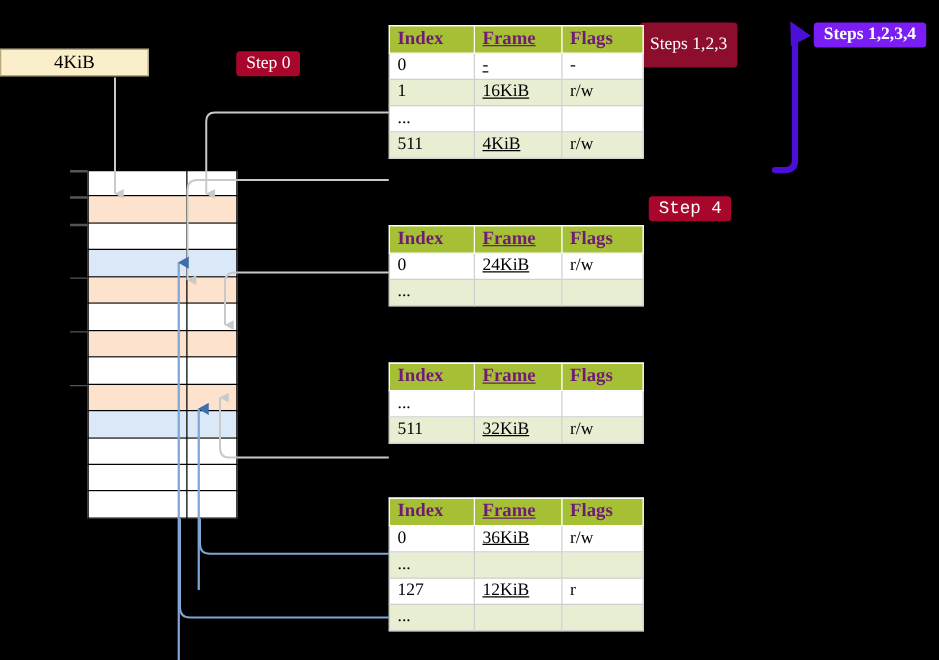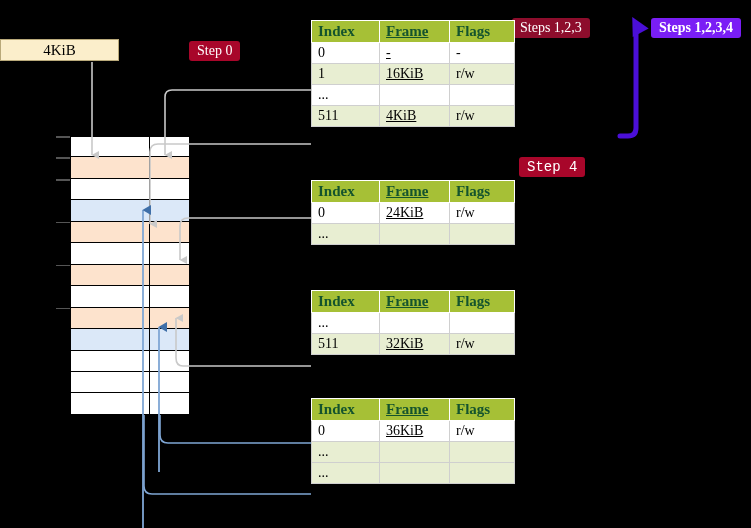--- a/index.html
+++ b/index.html
@@ -16,21 +16,21 @@
   }
 
   
   .badge{
     display:inline-flex;align-items:center;justify-content:center;
     font-size:14px;color:#ffffff;border-radius:3px;
     padding:2px 8px;box-sizing:border-box;white-space:nowrap;
   }
   #badge-step0{left:189px;top:41px;height:20px;background:#a8062a;}
   #badge-step4{left:519px;top:157px;height:20px;background:#a8062a;}
-  #badge-steps123{left:512px;top:18px;height:20px;background:#8d0d2c;}
+  #badge-steps123{left:512px;top:18px;height:36px;background:#8d0d2c;}
   #badge-steps1234{left:651px;top:18px;height:20px;background:#7a1ef5;font-weight:bold;}
 
   
   #memory-column{left:70px;top:136px;width:120px;height:279px;}
   .mem-row{
     position:relative;width:120px;height:21.4px;
     border-bottom:1.4px solid #000;box-sizing:border-box;
     background:#ffffff;
   }
   .mem-row:first-child{border-top:1.4px solid #000;}
@@ -48,21 +48,21 @@
   }
   
   .mem-tick{width:14px;height:1.6px;background:#555;left:56px;}
 
   
   .ptable{
     border-collapse:collapse;border:1px solid #8ab020;
     font-size:14px;color:#000;background:#ffffff;
   }
   .ptable th{
-    background:#a6c036;color:#14532d;font-weight:bold;
+    background:#a6c036;color:#701a75;font-weight:bold;
     text-align:left;padding:2px 6px;border:1px solid #ffffff;
     font-size:15px;
   }
   .ptable td{
     padding:2px 6px;border:1px solid #cfcfcf;
     height:19px;box-sizing:border-box;
   }
   .ptable tr.alt td{background:#e8eed2;}
   .ptable tr.plain td{background:#ffffff;}
   .ptable td.hl{background:#fbf7a0;}
@@ -207,20 +207,25 @@
       <tbody>
         <tr class="plain">
           <td class="c-index">0</td>
           <td class="c-frame">36KiB</td>
           <td class="c-flags">r/w</td>
         </tr>
         <tr class="alt">
           <td class="c-index">...</td>
           <td class="c-frame"></td>
           <td class="c-flags"></td>
+        </tr>
+        <tr class="plain">
+          <td class="c-index">127</td>
+          <td class="c-frame">12KiB</td>
+          <td class="c-flags">r</td>
         </tr>
         <tr class="alt">
           <td class="c-index">...</td>
           <td class="c-frame"></td>
           <td class="c-flags"></td>
         </tr>
       </tbody>
     </table>
   </div>
 

